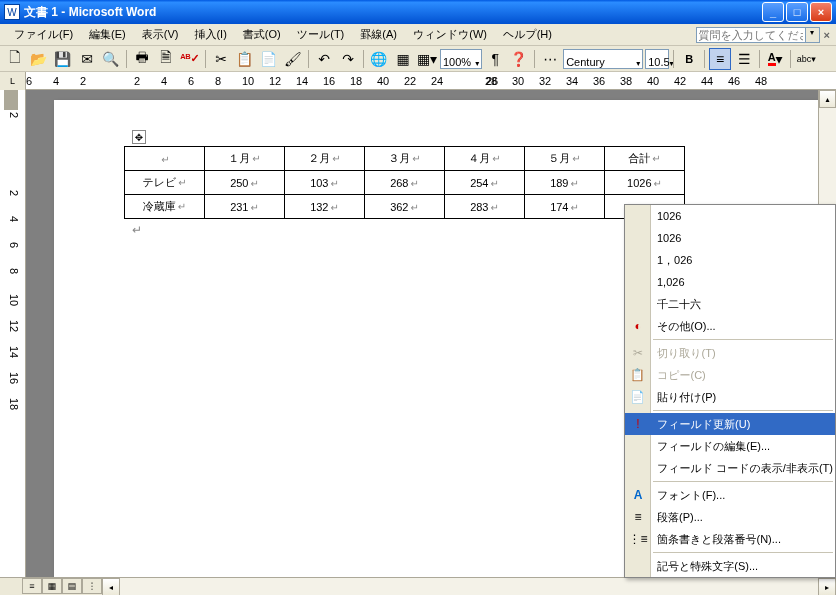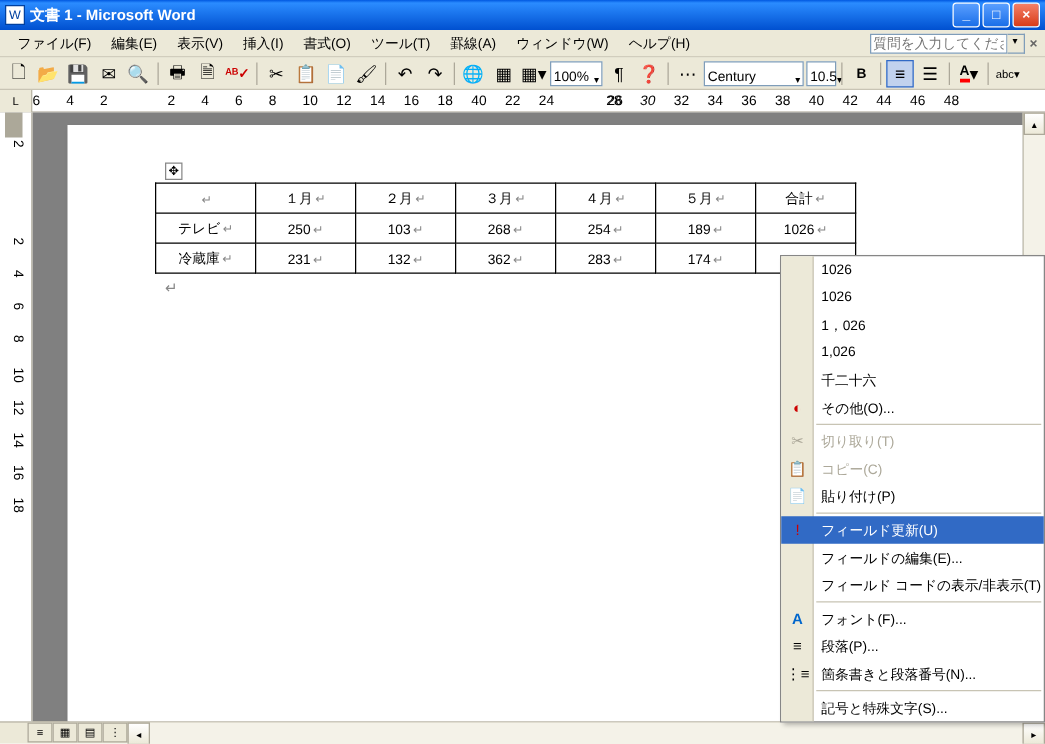--- a/index.html
+++ b/index.html
@@ -149,21 +149,21 @@
       <span class="num" style="left: 216px;">10</span>
       <span class="num" style="left: 243px;">12</span>
       <span class="num" style="left: 270px;">14</span>
       <span class="num" style="left: 297px;">16</span>
       <span class="num" style="left: 324px;">18</span>
       <span class="num" style="left: 351px;">40</span>
       <span class="num" style="left: 378px;">22</span>
       <span class="num" style="left: 405px;">24</span>
       <span class="num" style="left: 432px; margin-left: 28px;">26</span>
       <span class="num" style="left: 459px;">28</span>
-      <span class="num" style="left: 486px; font-style: italic;">30</span>
+      <span class="num" style="left: 486px;">30</span>
       <span class="num" style="left: 513px;">32</span>
       <span class="num" style="left: 540px;">34</span>
       <span class="num" style="left: 567px;">36</span>
       <span class="num" style="left: 594px;">38</span>
       <span class="num" style="left: 621px;">40</span>
       <span class="num" style="left: 648px;">42</span>
       <span class="num" style="left: 675px;">44</span>
       <span class="num" style="left: 702px;">46</span>
       <span class="num" style="left: 729px;">48</span>
     </div>

